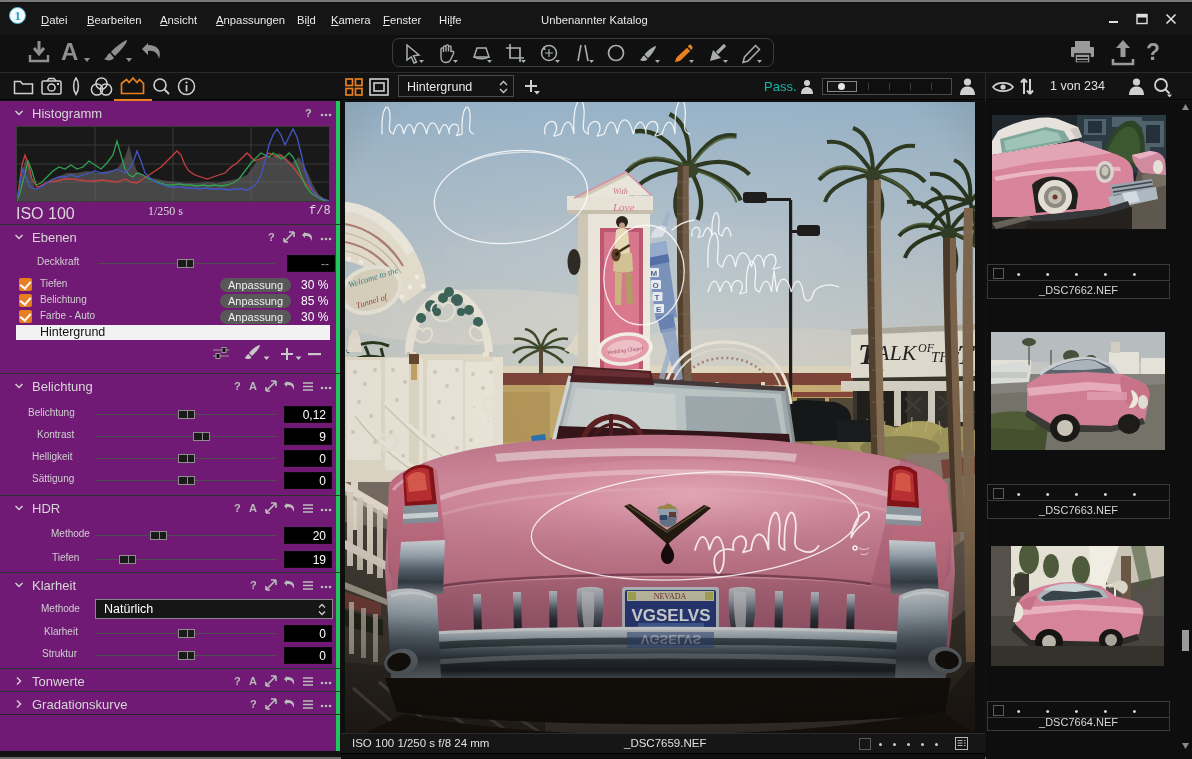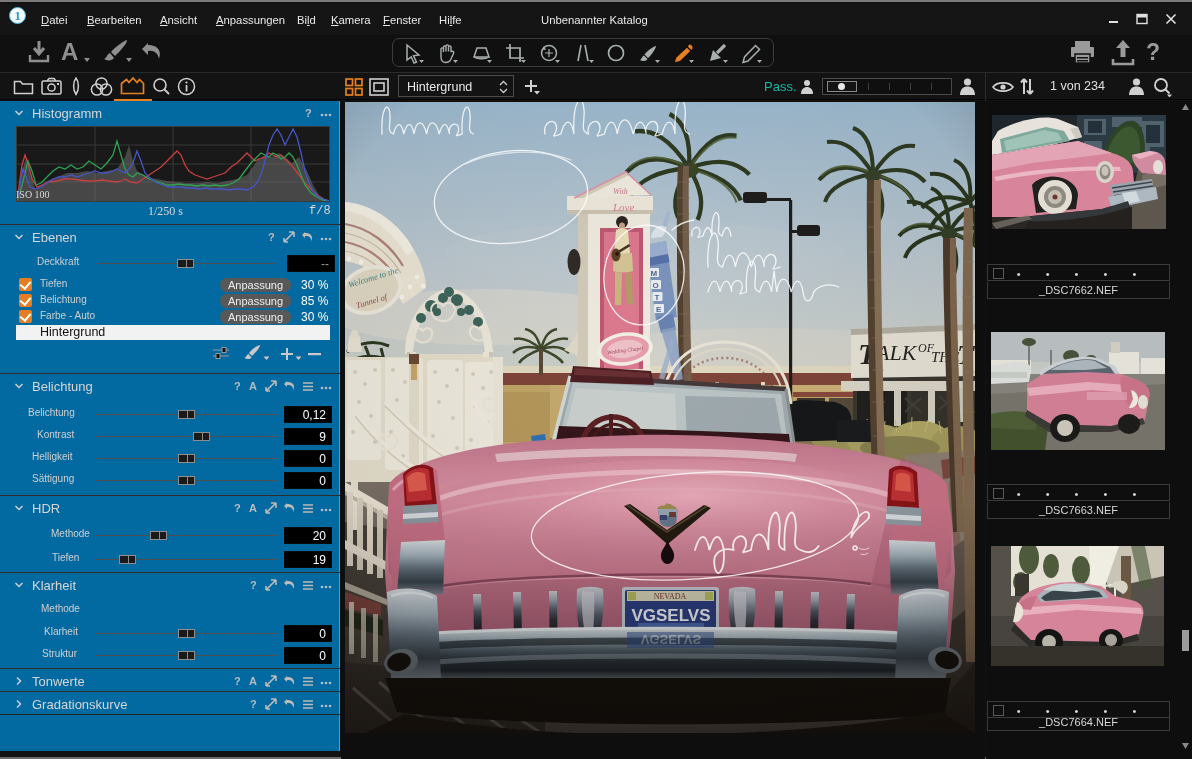--- a/index.html
+++ b/index.html
@@ -9,21 +9,21 @@
 .menu{position:absolute;top:10px;font-size:11.3px;color:#e8e8e8}
 .menu u{text-decoration:underline}
 #title{position:absolute;top:10px;left:541px;font-size:11.3px;color:#e8e8e8}
 .winbtn{position:absolute;top:0;color:#e0e0e0;font-size:13px}
 
 #toolbar{position:absolute;left:0;top:33px;width:1192px;height:37px;background:#101010}
 #toolgroup{position:absolute;left:392px;top:3px;width:382px;height:29px;border:1px solid #3c3c3c;border-radius:7px}
 
 #tabrow{position:absolute;left:0;top:70px;width:1192px;height:28px;background:#131313;border-top:1px solid #2a2a2a;border-bottom:1px solid #050505}
 
-#lpanel{position:absolute;left:0;top:99px;width:340px;height:650px;background:#0369a1;border-right:1px solid #22c55e}
+#lpanel{position:absolute;left:0;top:99px;width:340px;height:650px;background:#701a75;border-right:4px solid #22c55e}
 .sect{position:absolute;left:0;width:340px;border-top:1px solid #2e2e2e}
 .shead{position:relative;height:24px}
 .shead .nm{position:absolute;left:32px;top:5px;font-size:13px;color:#d6d6d6}
 .chev{position:absolute;left:14px;top:7px;width:10px;height:10px}
 .hicons{position:absolute;right:8px;top:4px;height:16px;display:flex;gap:6px;align-items:center}
 .hicons svg{display:block}
 .rowlab{position:absolute;font-size:10px;color:#cfcfcf}
 .valbox{position:absolute;width:48px;height:17px;background:#000;border:1px solid #0a0a0a;color:#fff;font-size:12px;text-align:right;padding-right:5px;line-height:16px}
 .sltrack{position:absolute;height:1px;background:#4e4e4e}
 .slthumb{position:absolute;width:17px;height:9px;border:1px solid #8e8e8e;background:#1a1a1a}
@@ -276,21 +276,21 @@
             <line x1="234" y1="0" x2="234" y2="74" stroke="#3a3a3a"></line>
         <line x1="0" y1="18" x2="312" y2="18" stroke="#383838"></line>
             <line x1="0" y1="37" x2="312" y2="37" stroke="#383838"></line>
             <line x1="0" y1="55" x2="312" y2="55" stroke="#383838"></line>
         <path id="ghist" d="M0 74 L0 70 5 45 9 30 13 42 18 62 24 58 30 54 40 50 50 46 60 46 70 44 80 46 90 44 100 42 108 30 112 18 116 34 120 44 130 50 140 52 150 54 160 55 170 56 180 56 190 55 200 56 210 54 220 52 230 48 240 34 248 28 255 30 262 26 268 30 275 36 282 30 290 44 296 58 302 68 308 72 312 74 Z" fill="#6e6e6e" fill-opacity="0.55"></path>
         <path d="M0 74 L2 60 5 38 8 28 11 36 15 52 20 60 25 58 32 55 40 54 48 52 55 52 62 53 70 54 78 54 85 53 92 54 100 55 104 54 108 52 114 55 120 56 126 52 132 48 138 44 144 40 150 34 156 28 160 24 164 28 168 38 172 44 178 48 184 50 190 52 196 50 202 48 208 46 214 40 220 36 226 30 230 26 234 30 238 34 242 32 248 30 252 26 256 28 260 30 264 28 270 34 276 40 282 48 288 56 294 62 300 68 306 72 312 74" stroke="#c84040" stroke-width="1.3" fill="none"></path>
         <path d="M0 74 L3 66 7 50 11 34 15 44 19 58 24 56 30 50 36 44 42 40 48 42 54 38 60 42 66 40 72 34 78 38 84 42 90 36 96 28 100 14 104 28 108 42 112 48 116 50 120 46 126 48 132 52 138 54 144 56 150 58 156 58 162 57 168 58 174 58 180 59 186 58 192 59 198 58 204 59 210 58 216 56 222 52 228 44 234 36 240 30 244 26 248 28 252 30 256 26 260 28 264 32 268 30 272 26 276 30 280 38 284 48 288 58 294 66 300 70 306 73 312 74" stroke="#2fa352" stroke-width="1.3" fill="none"></path>
         <path d="M0 74 L2 64 4 50 6 42 9 50 13 60 18 62 24 60 30 56 36 52 42 50 48 50 54 48 60 50 66 48 72 46 78 44 84 46 90 46 96 44 100 42 104 44 108 46 112 42 116 36 120 24 124 34 128 46 134 52 140 56 146 58 152 60 158 60 164 60 170 61 176 61 182 62 188 61 194 62 200 62 206 62 212 63 218 62 224 62 230 63 236 60 240 56 244 48 248 34 252 18 256 8 260 2 264 8 268 18 272 10 276 2 280 10 284 26 288 44 292 56 296 64 300 69 306 72 312 74" stroke="#4456c8" stroke-width="1.3" fill="none"></path>
       </svg>
     </div>
-    <span class="abs" style="left:16px;top:88px;font-size:10px;color:#d8d8d8;font-family:Liberation Serif, serif">ISO 100</span>
+    <span class="abs" style="left:16px;top:104px;font-size:16px;color:#d8d8d8;font-family:Liberation Sans, sans-serif">ISO 100</span>
     <span class="abs" style="left:148px;top:103px;font-size:12px;color:#d8d8d8;font-family:'Liberation Serif',serif">1/250 s</span>
     <span class="abs" style="left:309px;top:103px;font-size:12px;color:#d8d8d8;font-family:Liberation Mono, monospace">f/8</span>
   </div>
 
   <div class="sect" style="top:123px;height:149px">
     <div class="shead">
       <svg class="chev" viewBox="0 0 10 10">
             <path d="M1.5 3 L5 6.5 L8.5 3" stroke="#cfcfcf" stroke-width="1.5" fill="none"></path>
           </svg>
       <span class="nm">Ebenen</span>
@@ -457,20 +457,25 @@
               <path d="M1 3 h10 M1 6.5 h10 M1 10 h10" stroke="#bbb" stroke-width="1.7"></path>
             </svg>
         <svg width="12" height="12" viewBox="0 0 12 12">
               <circle cx="2" cy="8" r="1.3" fill="#bbb"></circle>
               <circle cx="6" cy="8" r="1.3" fill="#bbb"></circle>
               <circle cx="10" cy="8" r="1.3" fill="#bbb"></circle>
             </svg>
       </div>
     </div>
     <span class="rowlab" style="left:41px;top:30px">Methode</span>
+    <div class="abs" style="left:95px;top:26px;width:238px;height:20px;background:#161616;border:1px solid #888;color:#fff;font-size:12.5px;padding-left:8px;line-height:19px">Natürlich
+      <svg class="abs" style="right:6px;top:3px" width="8" height="13" viewBox="0 0 8 13">
+            <path d="M1 4.5 L4 1.5 7 4.5 M1 8.5 L4 11.5 7 8.5" stroke="#ccc" stroke-width="1.3" fill="none"></path>
+          </svg>
+    </div>
     <span class="rowlab" style="left:44px;top:53px">Klarheit</span>
         <div class="sltrack" style="left:95px;top:60px;width:182px"></div>
         <div class="slthumb" style="left:178px;top:56px"></div>
         <div class="valbox" style="left:284px;top:52px">0</div>
     <span class="rowlab" style="left:42px;top:75px">Struktur</span>
         <div class="sltrack" style="left:95px;top:82px;width:182px"></div>
         <div class="slthumb" style="left:178px;top:78px"></div>
         <div class="valbox" style="left:284px;top:74px">0</div>
   </div>
 
@@ -1201,20 +1206,34 @@
       <path d="M363 190 c 4.0 -14.5 9.2 -14.5 11.9 0 c 4.0 -14.5 9.2 -14.5 11.9 0 c -2.6 -11.9 10.6 -15.8 10.6 -5.3 c 0.0 6.6 -7.9 9.2 4.0 5.3 c -1.3 -31.7 7.9 -39.6 9.2 -21.1 c 0.7 10.6 -4.0 18.5 4.0 21.1 c 4.0 -14.5 9.2 -14.5 11.9 0 l 2.6 -21.1 l 2.6 21.1 c 2.6 -17.2 10.6 -17.2 14.5 0 c 4.0 -14.5 9.2 -14.5 11.9 0 c 1.3 11.9 7.9 11.9 10.6 0 c 5 -7 16 -9 25 -5"></path>
       <g transform="rotate(-4 350 424)">
               <ellipse cx="350" cy="424" rx="164" ry="53"></ellipse>
             </g>
       <path d="M350 448 c 4.8 -17.6 11.2 -17.6 14.4 0 c 4.8 -17.6 11.2 -17.6 14.4 0 c 1.6 22.4 -8.0 32.0 -9.6 12.8 c -0.8 -9.6 8.0 -16.0 19.2 -12.8 c -3.2 -14.4 12.8 -19.2 12.8 -6.4 c 0.0 8.0 -9.6 11.2 4.8 6.4 c 3.2 -20.8 12.8 -20.8 17.6 0 c -1.6 -38.4 9.6 -48.0 11.2 -25.6 c 0.8 12.8 -4.8 22.4 4.8 25.6 c -1.6 -38.4 9.6 -48.0 11.2 -25.6 c 0.8 12.8 -4.8 22.4 4.8 25.6 c 8 4 14 2 18 -4" stroke-width="1.8"></path>
       <path d="M506 436 c 2 -14 8 -24 14 -26 c 4 -1 6 4 2 8 c -6 6 -12 8 -16 18 z M510 448 a 2 2 0 1 1 0.1 0" stroke-width="1.7"></path>
       <path d="M514 446 c 3 2 7 2 10 0 M516 452 c 2 1 5 1 7 -1" stroke-width="1" opacity="0.8"></path>
     </g>
   </svg>
   </div>
+  <div id="infobar">
+    <span class="abs" style="left:11px;top:3px;font-size:11.5px;color:#e0e0e0">ISO 100 1/250 s f/8 24 mm</span>
+    <span class="abs" style="left:283px;top:3px;font-size:11.5px;color:#e0e0e0">_DSC7659.NEF</span>
+    <div class="abs" style="left:518px;top:4px;width:12px;height:12px;border:1px solid #5a5a5a"></div>
+    <div class="abs" style="left:538px;top:9px;width:3px;height:3px;border-radius:50%;background:#cfcfcf"></div>
+    <div class="abs" style="left:552px;top:9px;width:3px;height:3px;border-radius:50%;background:#cfcfcf"></div>
+    <div class="abs" style="left:566px;top:9px;width:3px;height:3px;border-radius:50%;background:#cfcfcf"></div>
+    <div class="abs" style="left:580px;top:9px;width:3px;height:3px;border-radius:50%;background:#cfcfcf"></div>
+    <div class="abs" style="left:594px;top:9px;width:3px;height:3px;border-radius:50%;background:#cfcfcf"></div>
+    <svg class="abs" style="left:614px;top:3px" width="13" height="13" viewBox="0 0 13 13">
+          <rect x="0.5" y="0.5" width="12" height="12" fill="none" stroke="#b8b8b8"></rect>
+          <path d="M2.5 3.5 h5 M2.5 6 h5 M2.5 8.5 h5 M9 3.5 h1.5 M9 6 h1.5 M9 8.5 h1.5" stroke="#b8b8b8" stroke-width="1.2"></path>
+        </svg>
+  </div>
 </div>
 
 <div id="rpanel">
 
   <div class="abs" style="left:6px;top:14px;width:174px;height:114px;background:#1a2026">
     <svg width="174" height="114" viewBox="0 0 174 114">
       <rect width="174" height="114" fill="#1f262c"></rect>
       <rect x="85" y="0" width="89" height="58" fill="#2c3a44"></rect>
       <g fill="#5e707e" opacity="0.75">
             <rect x="92" y="4" width="22" height="16"></rect>

